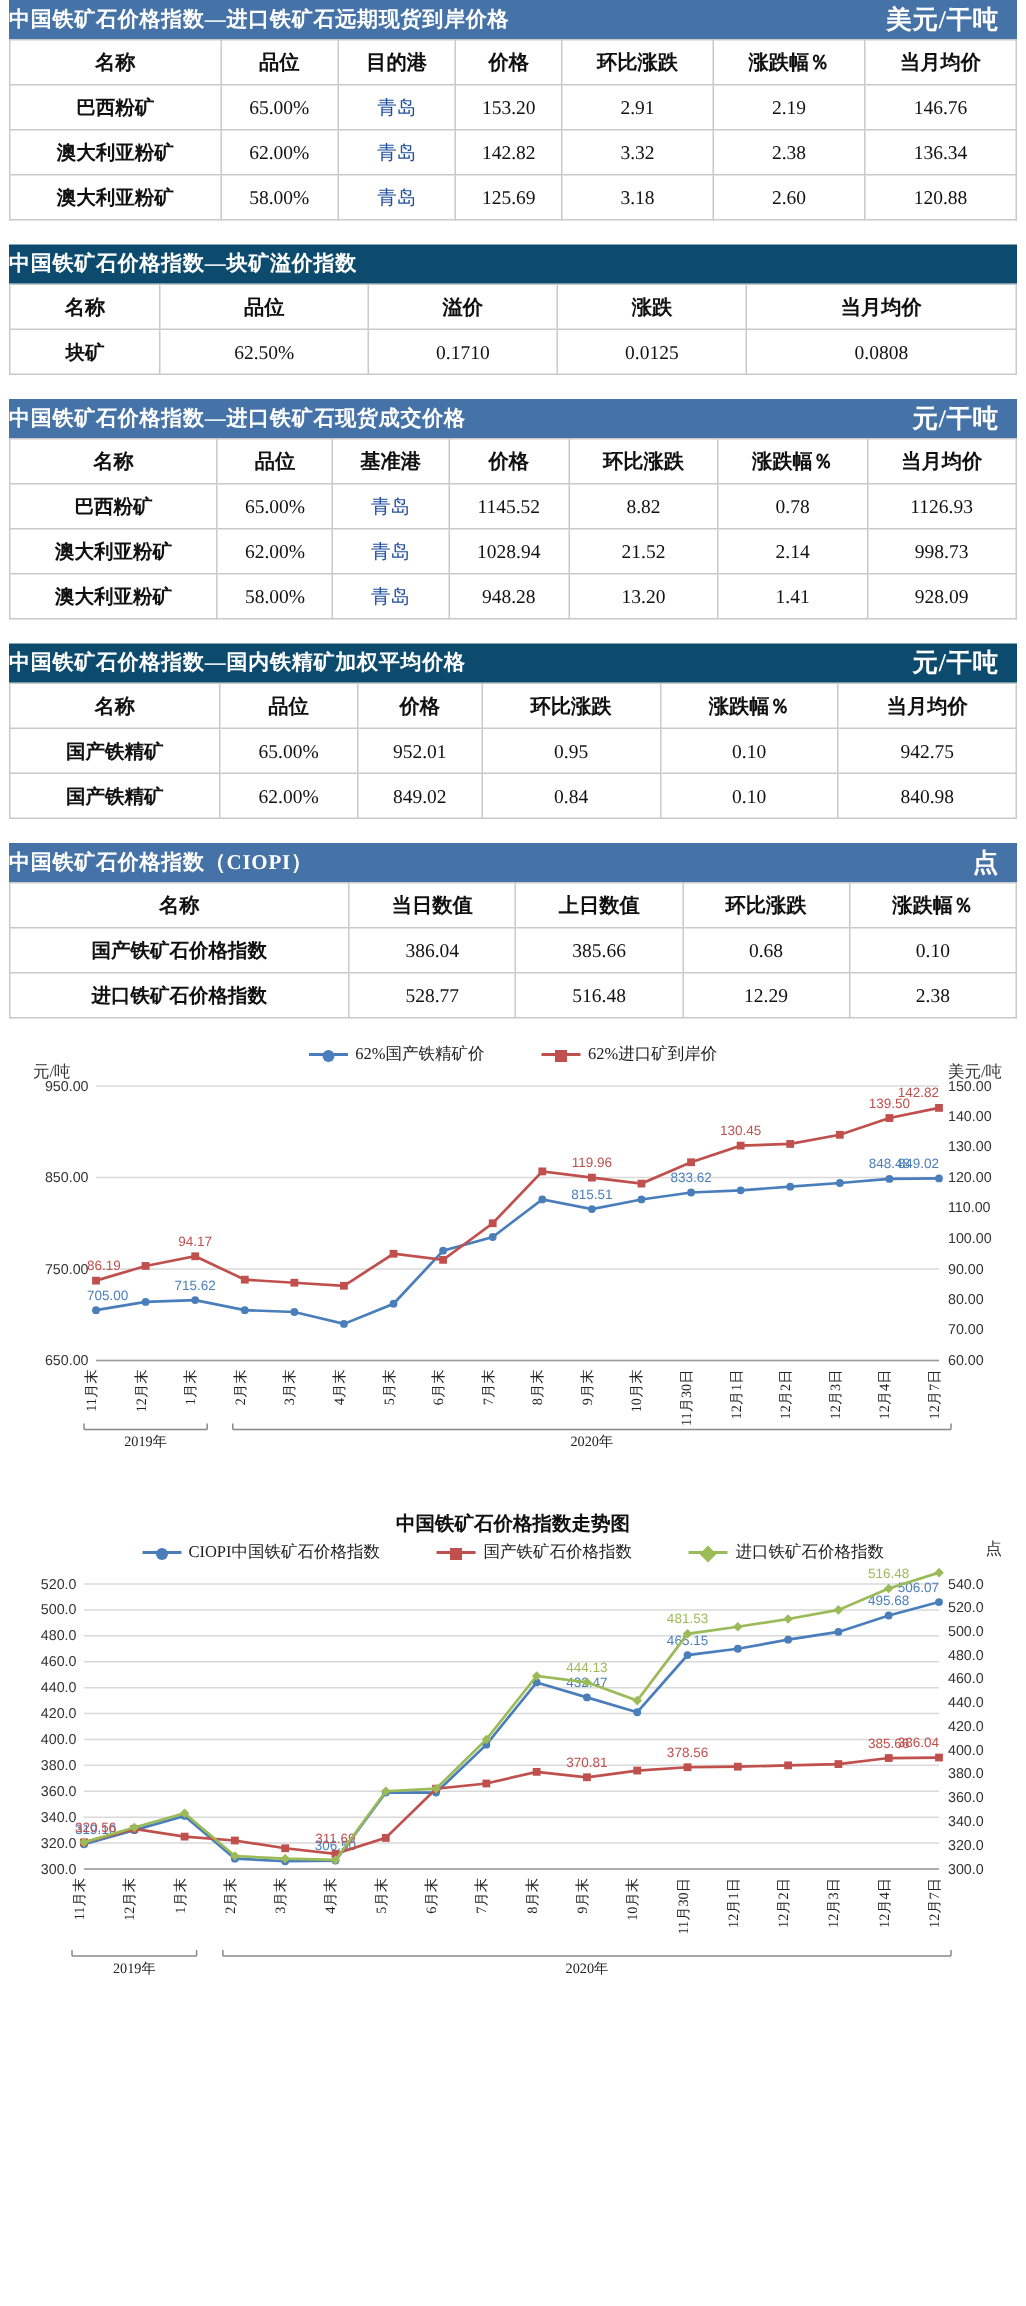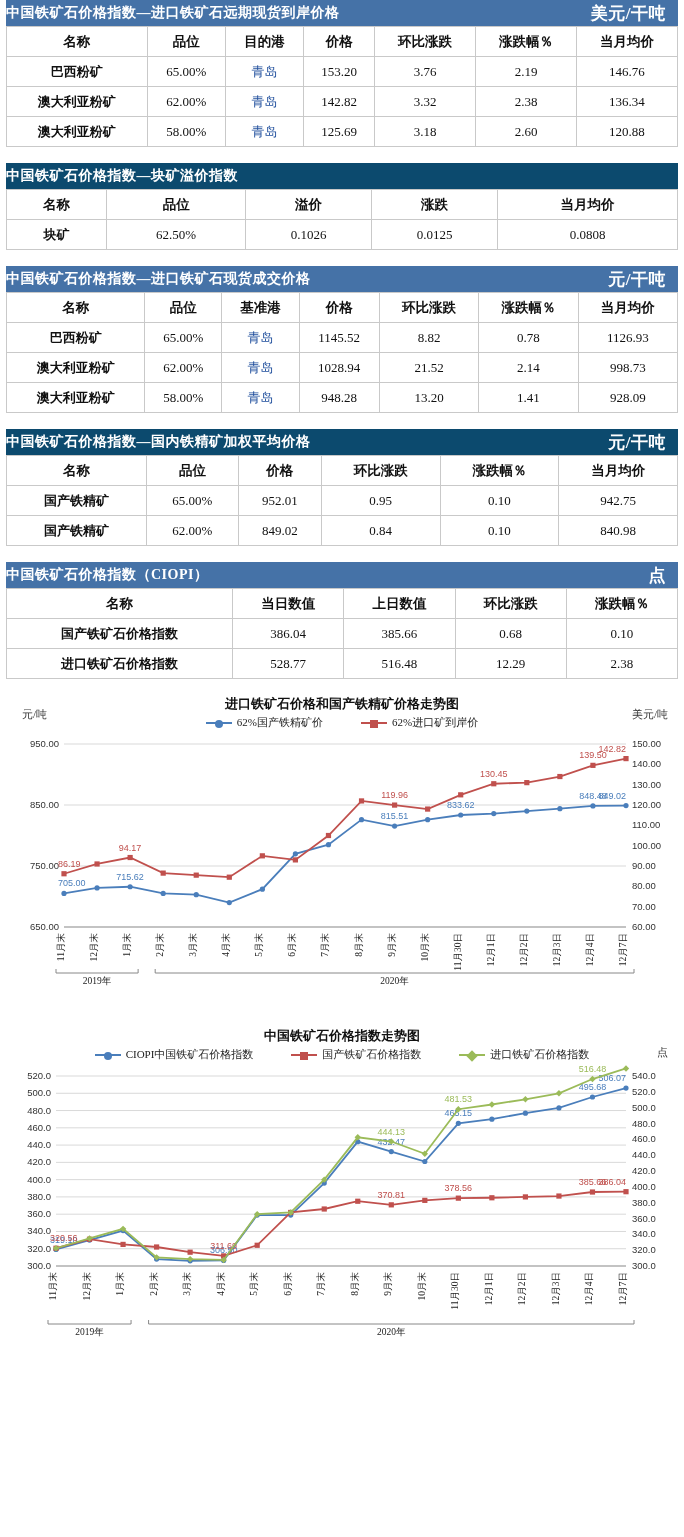--- a/index.html
+++ b/index.html
@@ -103,21 +103,21 @@
         <td>价格</td>
         <td>环比涨跌</td>
         <td>涨跌幅％</td>
         <td>当月均价</td>
       </tr>
       <tr>
         <td class="name">巴西粉矿</td>
         <td>65.00%</td>
         <td class="qingdao">青岛</td>
         <td>153.20</td>
-        <td>3.76</td>
+        <td>2.91</td>
         <td>2.19</td>
         <td>146.76</td>
       </tr>
       <tr>
         <td class="name">澳大利亚粉矿</td>
         <td>62.00%</td>
         <td class="qingdao">青岛</td>
         <td>142.82</td>
         <td>3.32</td>
         <td>2.38</td>
@@ -146,21 +146,21 @@
           <tr class="hdr">
         <td>名称</td>
         <td>品位</td>
         <td>溢价</td>
         <td>涨跌</td>
         <td>当月均价</td>
       </tr>
       <tr>
         <td class="name">块矿</td>
         <td>62.50%</td>
-        <td>0.1026</td>
+        <td>0.1710</td>
         <td>0.0125</td>
         <td>0.0808</td>
       </tr>
     </tbody>
       </table>
   </div>
 
   <div class="block">
     <div class="tbl-head blue">
       <span>中国铁矿石价格指数—进口铁矿石现货成交价格</span>
@@ -271,21 +271,20 @@
         <td>12.29</td>
         <td>2.38</td>
       </tr>
     </tbody>
       </table>
   </div>
 
   <div class="chart-wrap">
     <div class="axis-unit-left">元/吨</div>
     <div class="axis-unit-right">美元/吨</div>
-    <div class="chart-title">进口铁矿石价格和国产铁精矿价格走势图</div>
     <div class="legend">
       <div class="item lg-blue">
         <span class="swatch"></span>
         <span>62%国产铁精矿价</span>
       </div>
       <div class="item lg-red">
         <span class="swatch"></span>
         <span>62%进口矿到岸价</span>
       </div>
     </div>

